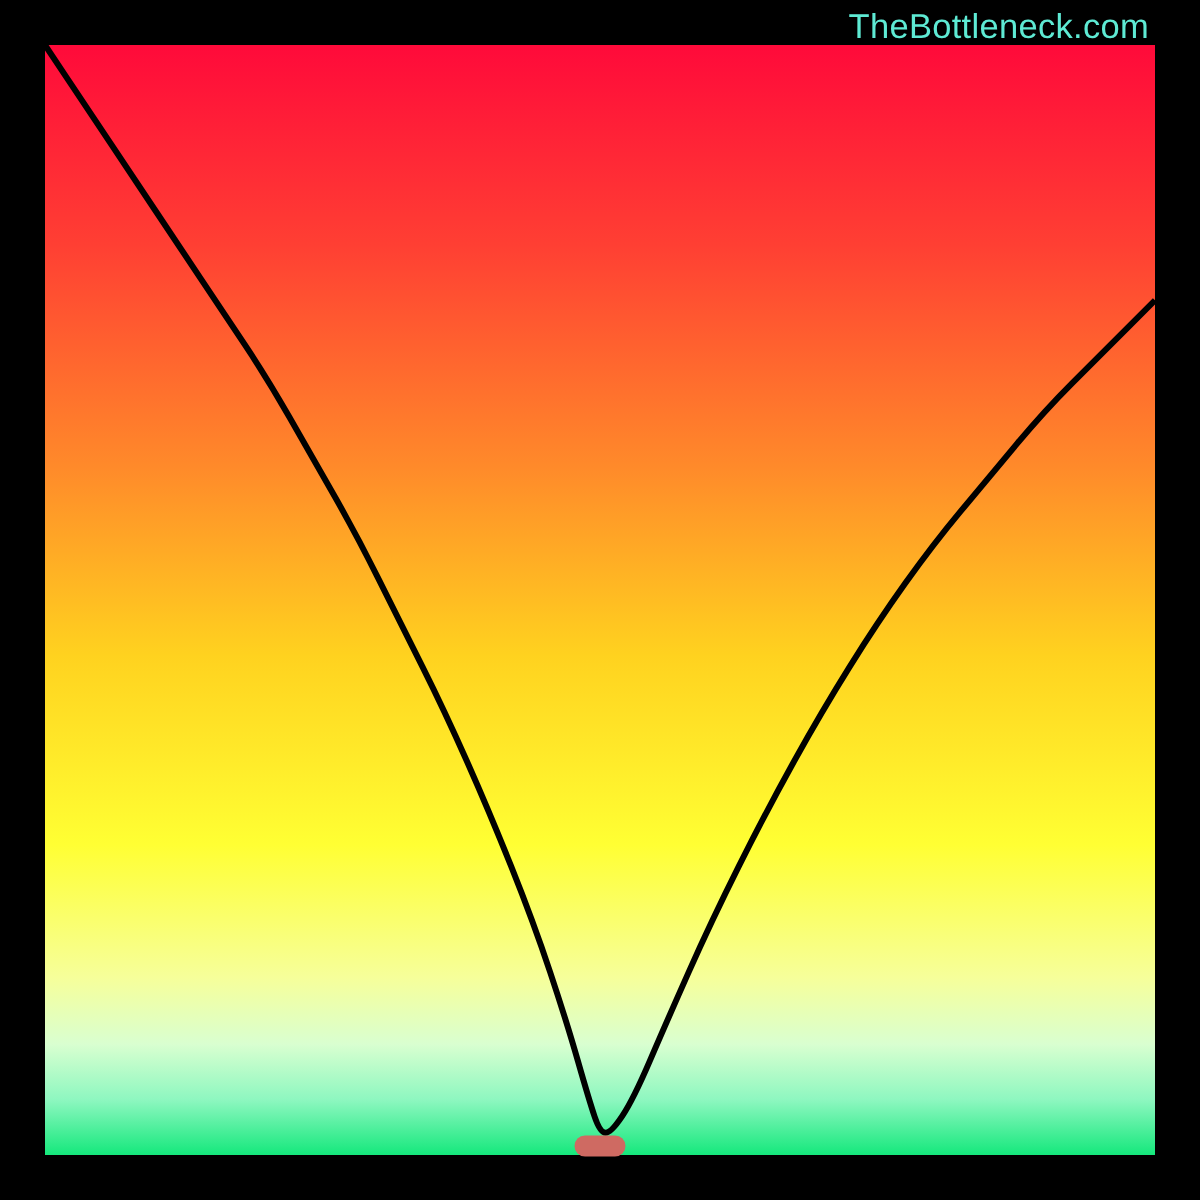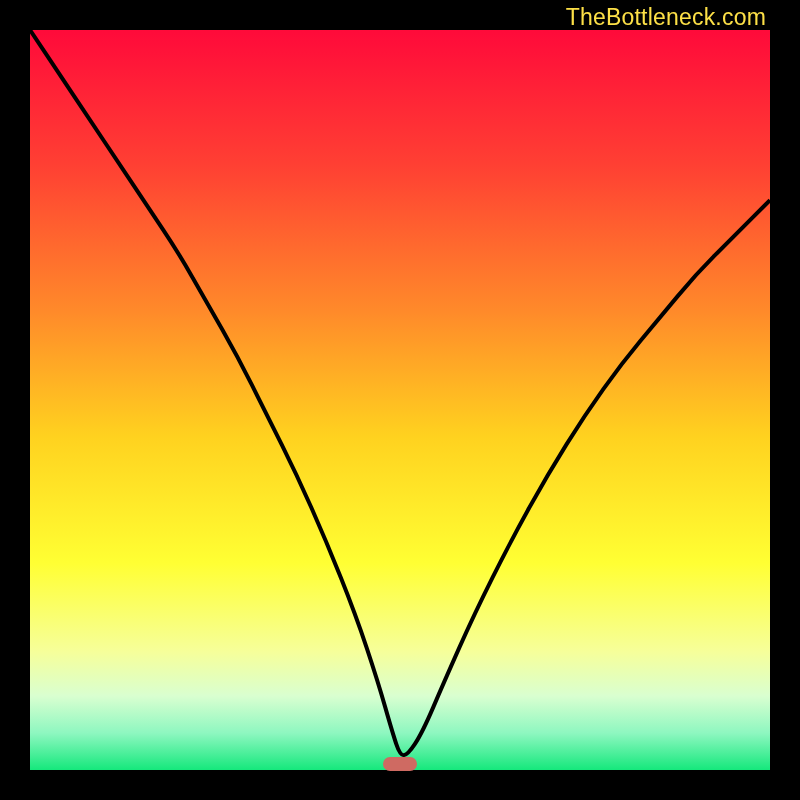--- a/index.html
+++ b/index.html
@@ -23,21 +23,21 @@
     position: absolute;
     left: 0;
     top: 0;
     width: 740px;
     height: 740px;
   }
   .watermark {
     position: absolute;
     top: 4px;
     right: 34px;
-    color: #fde047;
+    color: #5eead4;
     font-size: 23px;
     font-weight: 500;
     letter-spacing: 0.2px;
   }
   .pill {
     position: absolute;
     width: 34px;
     height: 14px;
     border-radius: 8px;
     background: #cf6a62;

